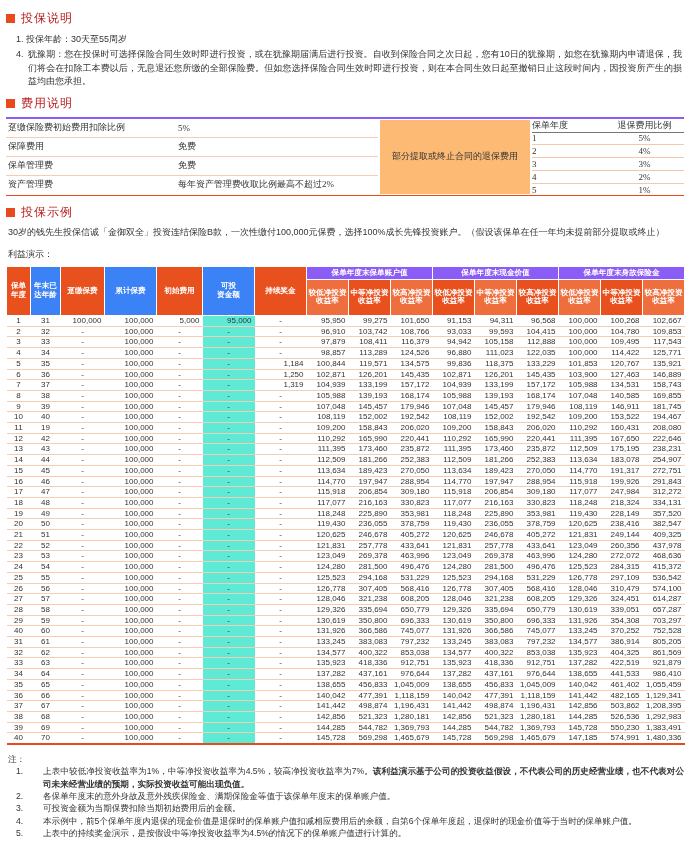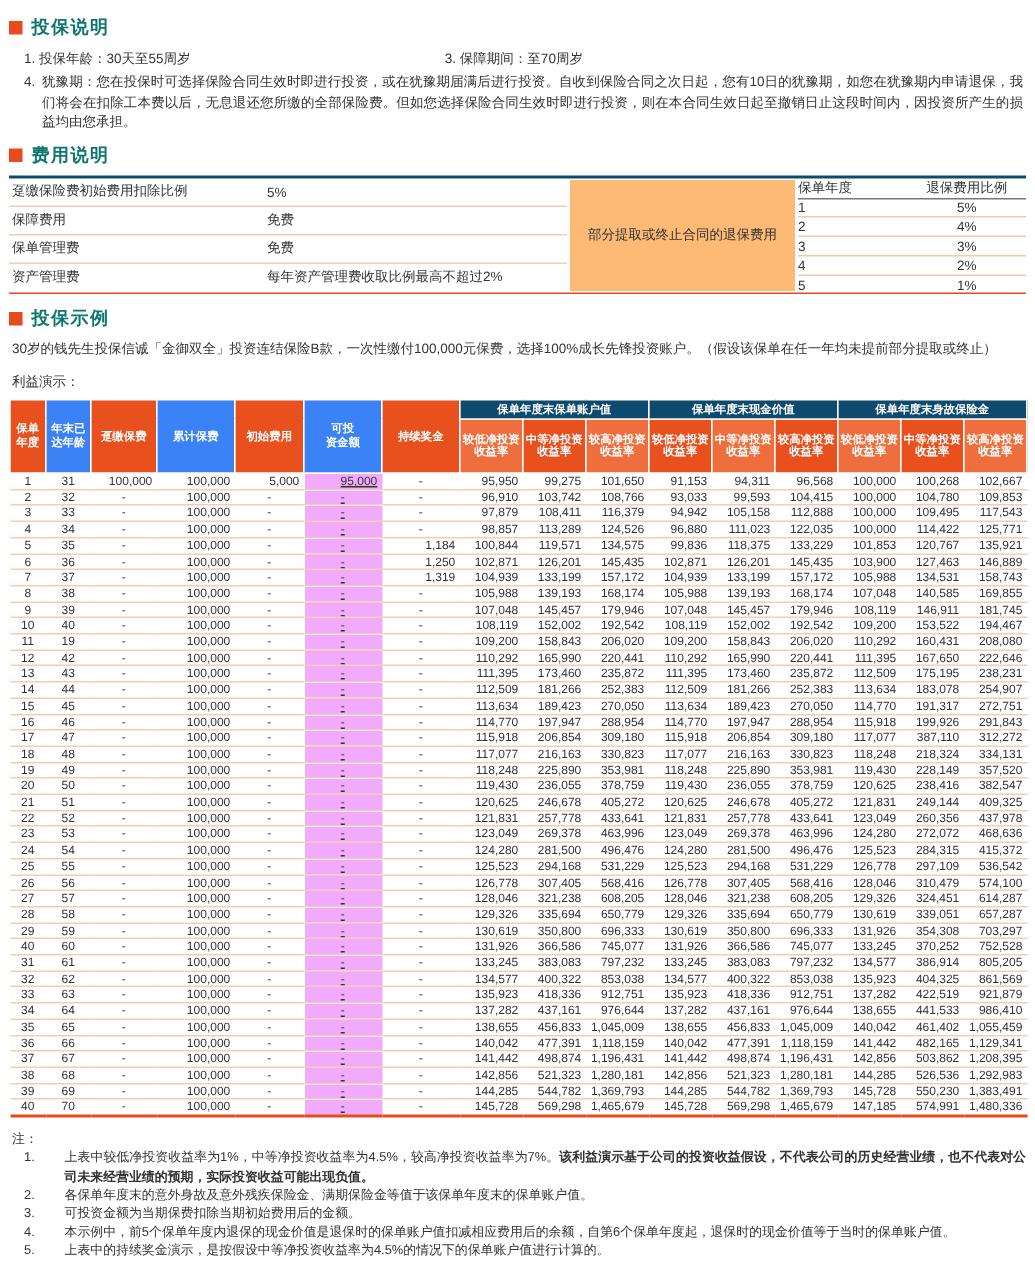--- a/index.html
+++ b/index.html
@@ -5,30 +5,30 @@
   html,body{margin:0;padding:0;background:#fff;}
   body{
     width:690px;height:849px;
     font-family:"Liberation Sans","DejaVu Sans",sans-serif;
     color:#333;position:relative;box-sizing:border-box;
     padding:6px 6px 0 6px;font-size:9px;
   }
   
   .sec-title{display:flex;align-items:center;gap:6px;margin:4px 0 5px 0;}
   .sec-square{width:9px;height:9px;background:#e8491d;display:inline-block;}
-  .sec-text{color:#0f766e;font-weight:bold;font-size:12px;letter-spacing:1px;}
+  .sec-text{color:#b91c1c;font-weight:normal;font-size:12px;letter-spacing:1px;}
   
-  .items3{display:flex;margin:2px 0 2px 10px;line-height:14px;}
+  .items3{display:flex;margin:2px 0 2px 10px;line-height:14px;flex-direction:column;}
   .items3 .it1{width:42%;} .items3 .it2{width:31%;} .items3 .it3{width:27%;}
   .item4{display:flex;margin:0 2px 6px 10px;line-height:13.5px;}
   .item4 .num{flex:0 0 12px;}
   .item4 .txt{flex:1;text-align:justify;}
   
-  .fee-wrap{border-top:2px solid #0c4a6e;border-bottom:1.5px solid #e8491d;
-    display:flex;margin:4px 0 8px 0;}
+  .fee-wrap{border-top:2px solid #8b5cf6;border-bottom:1.5px solid #e8491d;
+    display:flex;margin:4px 0 8px 0;font-family:Liberation Serif, serif;}
   .fee-left{width:372px;}
   .fee-row{display:flex;height:18px;align-items:center;border-bottom:1px solid #f6cdb2;}
   .fee-row:last-child{border-bottom:none;}
   .fee-label{width:170px;padding-left:2px;}
   .fee-value{flex:1;}
   .fee-mid{width:150px;background:#fdba74;display:flex;align-items:center;justify-content:center;
     margin:1px 2px;text-align:center;}
   .fee-right{flex:1;}
   .sur-row{display:flex;height:11.8px;align-items:center;border-bottom:1px solid #f2c9ac;}
   .sur-row:last-child{border-bottom:none;}
@@ -41,47 +41,46 @@
   
   table.benefit{width:678px;border-collapse:collapse;table-layout:fixed;border-bottom:2px solid #e8491d;}
   table.benefit th{
     color:#fff;font-weight:bold;font-size:7.6px;line-height:1.18;
     border:1px solid #fff;vertical-align:middle;padding:0;text-align:center;
     white-space:pre-line;
   }
   thead tr.gr{height:13px;}
   thead tr.sub{height:36px;}
   .hd{background:#e8501e;} .hl{background:#3b82f6;}
-  .hg{background:#0c4a6e;font-size:8.2px;}
+  .hg{background:#8b5cf6;font-size:8.2px;}
   .hs-l{background:#ef6e3e;} .hs-d{background:#e8501e;}
   table.benefit td{
     font-size:8px;height:9.7px;line-height:9.7px;padding:0 3px 0 0;
     text-align:right;border-bottom:1px solid #f6cdb2;color:#333;
     white-space:nowrap;overflow:hidden;
   }
   table.benefit td.ctr{text-align:center;padding:0;}
-  table.benefit td.gray{background:#f0abfc;text-decoration:underline;}
+  table.benefit td.gray{background:#5eead4;}
   
   .notes{margin-top:8px;line-height:12.3px;font-size:8.6px;}
   .note-label{margin-left:2px;}
   .note-row{display:flex;margin-left:10px;}
   .note-row .num{flex:0 0 13px;}
   .note-row .txt{flex:1;text-align:justify;margin-left:14px;}
   .note-row b{font-weight:bold;}
 </style>
 </head>
 <body>
 
 <div class="sec-title">
   <span class="sec-square"></span>
   <span class="sec-text">投保说明</span>
 </div>
 <div class="items3">
   <span class="it1"><span>1.</span> <span>投保年龄：30天至55周岁</span></span>
-  <span class="it3"><span>3.</span> <span>保障期间：至70周岁</span></span>
 </div>
 <div class="item4">
   <span class="num">4.</span>
   <div class="txt">犹豫期：您在投保时可选择保险合同生效时即进行投资，或在犹豫期届满后进行投资。自收到保险合同之次日起，您有10日的犹豫期，如您在犹豫期内申请退保，我们将会在扣除工本费以后，无息退还您所缴的全部保险费。但如您选择保险合同生效时即进行投资，则在本合同生效日起至撤销日止这段时间内，因投资所产生的损益均由您承担。</div>
 </div>
 
 <div class="sec-title">
   <span class="sec-square"></span>
   <span class="sec-text">费用说明</span>
 </div>
@@ -493,21 +492,21 @@
         <td class="ctr">-</td>
         <td class="ctr gray">-</td>
         <td class="ctr">-</td>
         <td>115,918</td>
         <td>206,854</td>
         <td>309,180</td>
         <td>115,918</td>
         <td>206,854</td>
         <td>309,180</td>
         <td>117,077</td>
-        <td>387,110</td>
+        <td>247,984</td>
         <td>312,272</td>
       </tr>
       <tr>
         <td class="ctr">18</td>
         <td class="ctr">48</td>
         <td class="ctr">-</td>
         <td>100,000</td>
         <td class="ctr">-</td>
         <td class="ctr gray">-</td>
         <td class="ctr">-</td>

